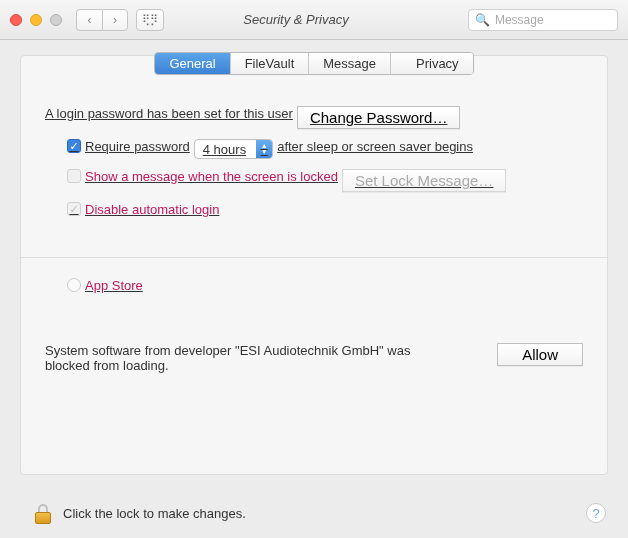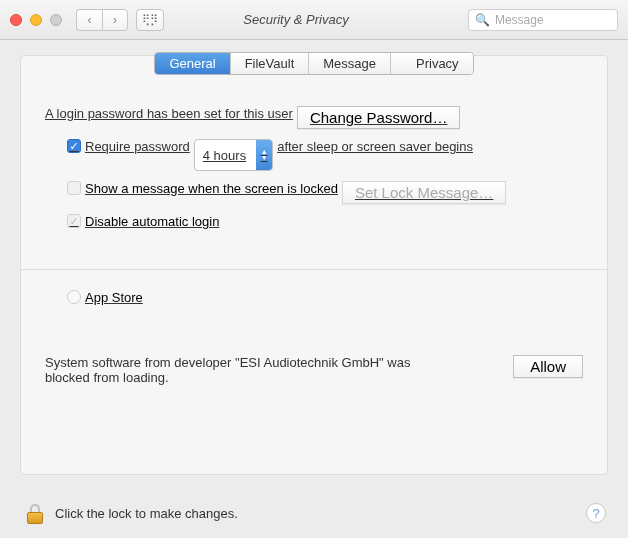--- a/index.html
+++ b/index.html
@@ -112,44 +112,44 @@
       font-size: 11px;
     }
     .checkbox.checked {
       background: #3a85e0; border-color: #2d6bc0; color: #fff;
     }
     .checkbox.disabled { background: #f0f0f0; border-color: #d0d0d0; color: #bbb;}
     .indent { padding-left: 22px; }
     .select {
       display: inline-flex; align-items: center;
       border: 1px solid #c0c0c0; border-radius: 4px;
-      background: #fff; height: 32px; overflow: hidden;
+      background: #fff; height: 20px; overflow: hidden;
     }
     .select .val { padding: 0 10px 0 8px; font-size: 13px;}
     .select .arr {
       width: 16px; height: 100%;
       background: linear-gradient(#6aaef0,#4188db);
       display: flex; flex-direction: column; align-items: center; justify-content: center;
       color: #fff; font-size: 7px; line-height: 6px;
     }
-    .disabled-text { color: #000000; }
+    .disabled-text { color: #be185d; }
     .hr { border: none; border-top: 1px solid #dedede; margin: 20px 0; }
     .section2 { padding: 0 24px; }
     .radio {
       width: 14px; height: 14px; border-radius: 50%;
       border: 1px solid #ccc; background: #fafafa;
       display: inline-flex; align-items: center; justify-content: center;
     }
     .radio.sel::after {
       content:""; width:6px; height:6px; border-radius:50%; background:#bdbdbd;
     }
     .blocked { padding: 40px 24px 0 24px; display: flex; align-items: flex-start; justify-content: space-between; gap: 20px;}
     .footer {
       position: absolute;
-      left: 3px; right: 0; bottom: 0;
+      left: 11px; right: 0; bottom: 0;
       padding: 10px 22px 14px 22px;
       display: flex; align-items: center; gap: 10px;
       background: #ececec;
     }
     .lock-icon {
       width: 20px; height: 22px; position: relative;
     }
     .lock-body{
       position:absolute; bottom:0; left:2px; width:16px; height:12px;
       background: linear-gradient(#f4c04a,#d99a1f); border-radius:2px;
@@ -235,21 +235,21 @@
 
     <div class="section2">
       <div class="row indent">
         <span class="radio"></span>
         <span class="disabled-text">App Store</span>
       </div>
     </div>
 
     <div class="blocked">
       <div style="max-width:380px;">System software from developer "ESI Audiotechnik GmbH" was blocked from loading.</div>
-      <button class="btn" style="padding:2px 16px;margin-left:39px;">Allow</button>
+      <button class="btn" style="padding:2px 24px;margin-left:39px;">Allow</button>
     </div>
   </div>
 </div>
 
 <div class="footer">
   <div class="lock-icon">
     <div class="lock-sh"></div>
     <div class="lock-body"></div>
   </div>
   <span>Click the lock to make changes.</span>

